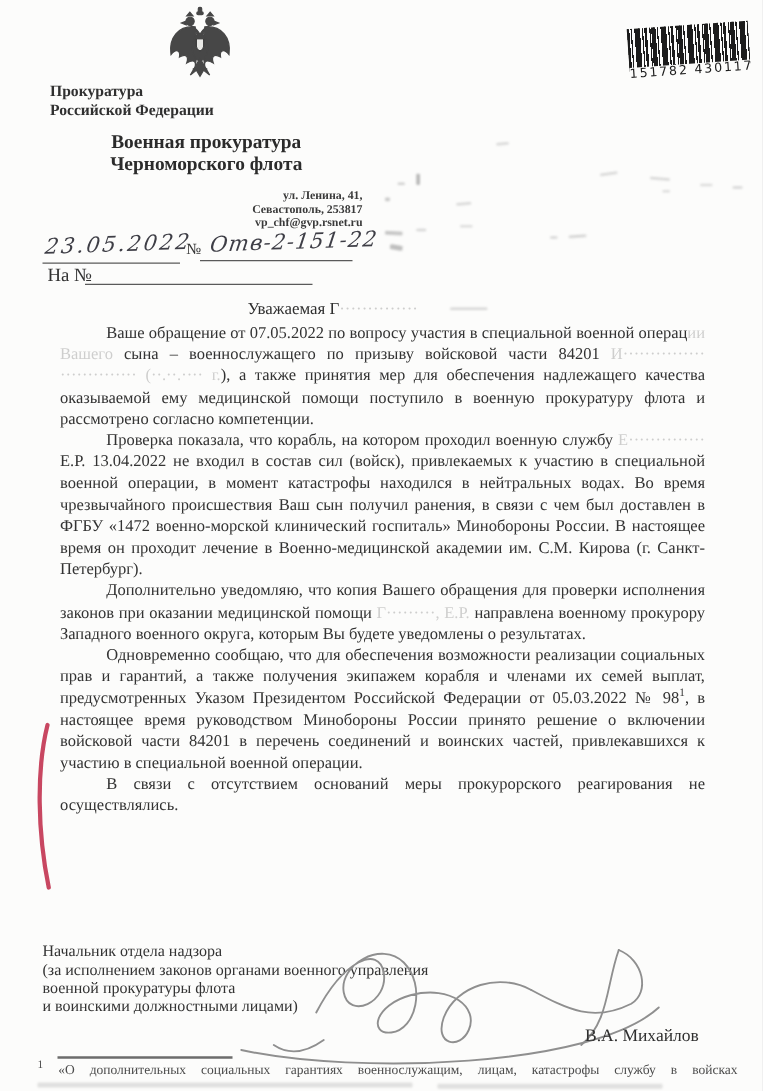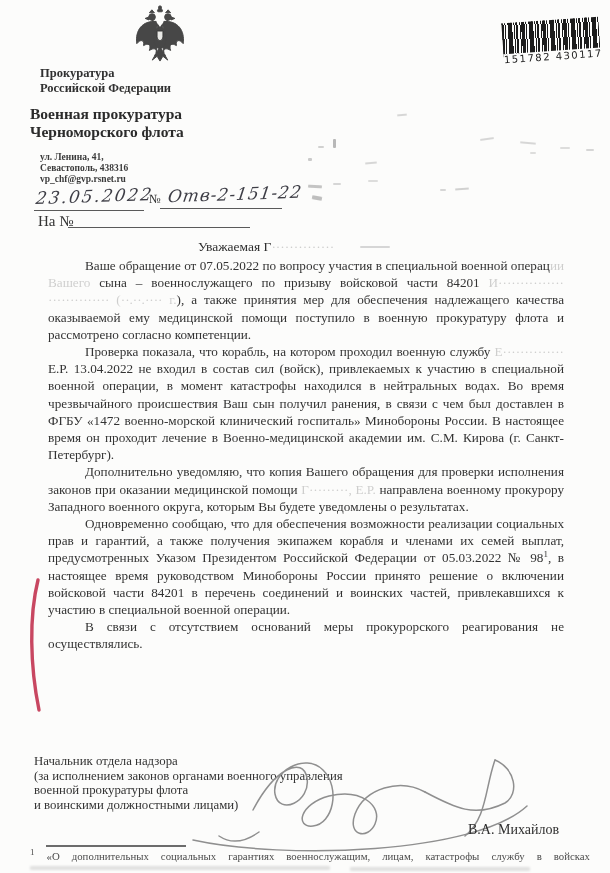--- a/index.html
+++ b/index.html
@@ -5,22 +5,22 @@
   html,body{margin:0;padding:0;background:#e8e8e8;}
   .page{
     position:relative; width:610px; height:873px; margin:0 auto;
     background:#fcfcfb; overflow:hidden;
     font-family:"Liberation Serif", serif; color:#2f2f2f;
   }
   .abs{position:absolute;}
   
   .emblem{left:131px; top:5px; width:58px; height:58px;}
   .org{left:40px; top:66px; width:250px; text-align:left; font-weight:bold; font-size:12.5px; line-height:15px; color:#303030;}
-  .unit{left:30px; top:105px; width:270px; font-weight:bold; font-size:15.5px; line-height:17.5px; color:#2b2b2b;}
-  .addr{left:40px; top:152px; width:250px; text-align:left; font-weight:bold; font-size:9.5px; line-height:11px; color:#3a3a3a;}
+  .unit{left:30px; top:105px; width:270px; text-align:center; font-weight:bold; font-size:15.5px; line-height:17.5px; color:#2b2b2b;}
+  .addr{left:40px; top:152px; width:250px; text-align:right; font-weight:bold; font-size:9.5px; line-height:11px; color:#3a3a3a;}
   .hand{font-family:"DejaVu Serif", serif; font-style:italic; color:#3e3e46;}
   .hw-date{left:36px; top:186px; font-size:17px; letter-spacing:2px; transform:rotate(-2deg) skewX(-10deg);}
   .num-sign{left:149px; top:192px; font-size:12.5px; color:#333;}
   .hw-number{left:168px; top:184px; font-size:17px; letter-spacing:1px; transform:rotate(-2deg) skewX(-10deg);}
   .ul{border-bottom:1.5px solid #5a5a5a; height:0;}
   .ul-date{left:34px; top:210px; width:110px;}
   .ul-number{left:160px; top:208px; width:122px;}
   .na-label{left:38px; top:213px; font-size:15px; color:#333;}
   .ul-ref{left:68px; top:227px; width:182px;}
   
@@ -92,21 +92,21 @@
   <div class="abs org">
     <div>Прокуратура</div>
     <div>Российской Федерации</div>
   </div>
   <div class="abs unit">
     <div>Военная прокуратура</div>
     <div>Черноморского флота</div>
   </div>
   <div class="abs addr">
     <div>ул. Ленина, 41,</div>
-    <div>Севастополь, 438316</div>
+    <div>Севастополь, 253817</div>
     <div>vp_chf@gvp.rsnet.ru</div>
   </div>
 
   <div class="abs hand hw-date">23.05.2022</div>
   <div class="abs num-sign">№</div>
   <div class="abs hand hw-number">Отв-2-151-22</div>
   <div class="abs ul ul-date"></div>
   <div class="abs ul ul-number"></div>
   <div class="abs na-label">На №</div>
   <div class="abs ul ul-ref"></div>

